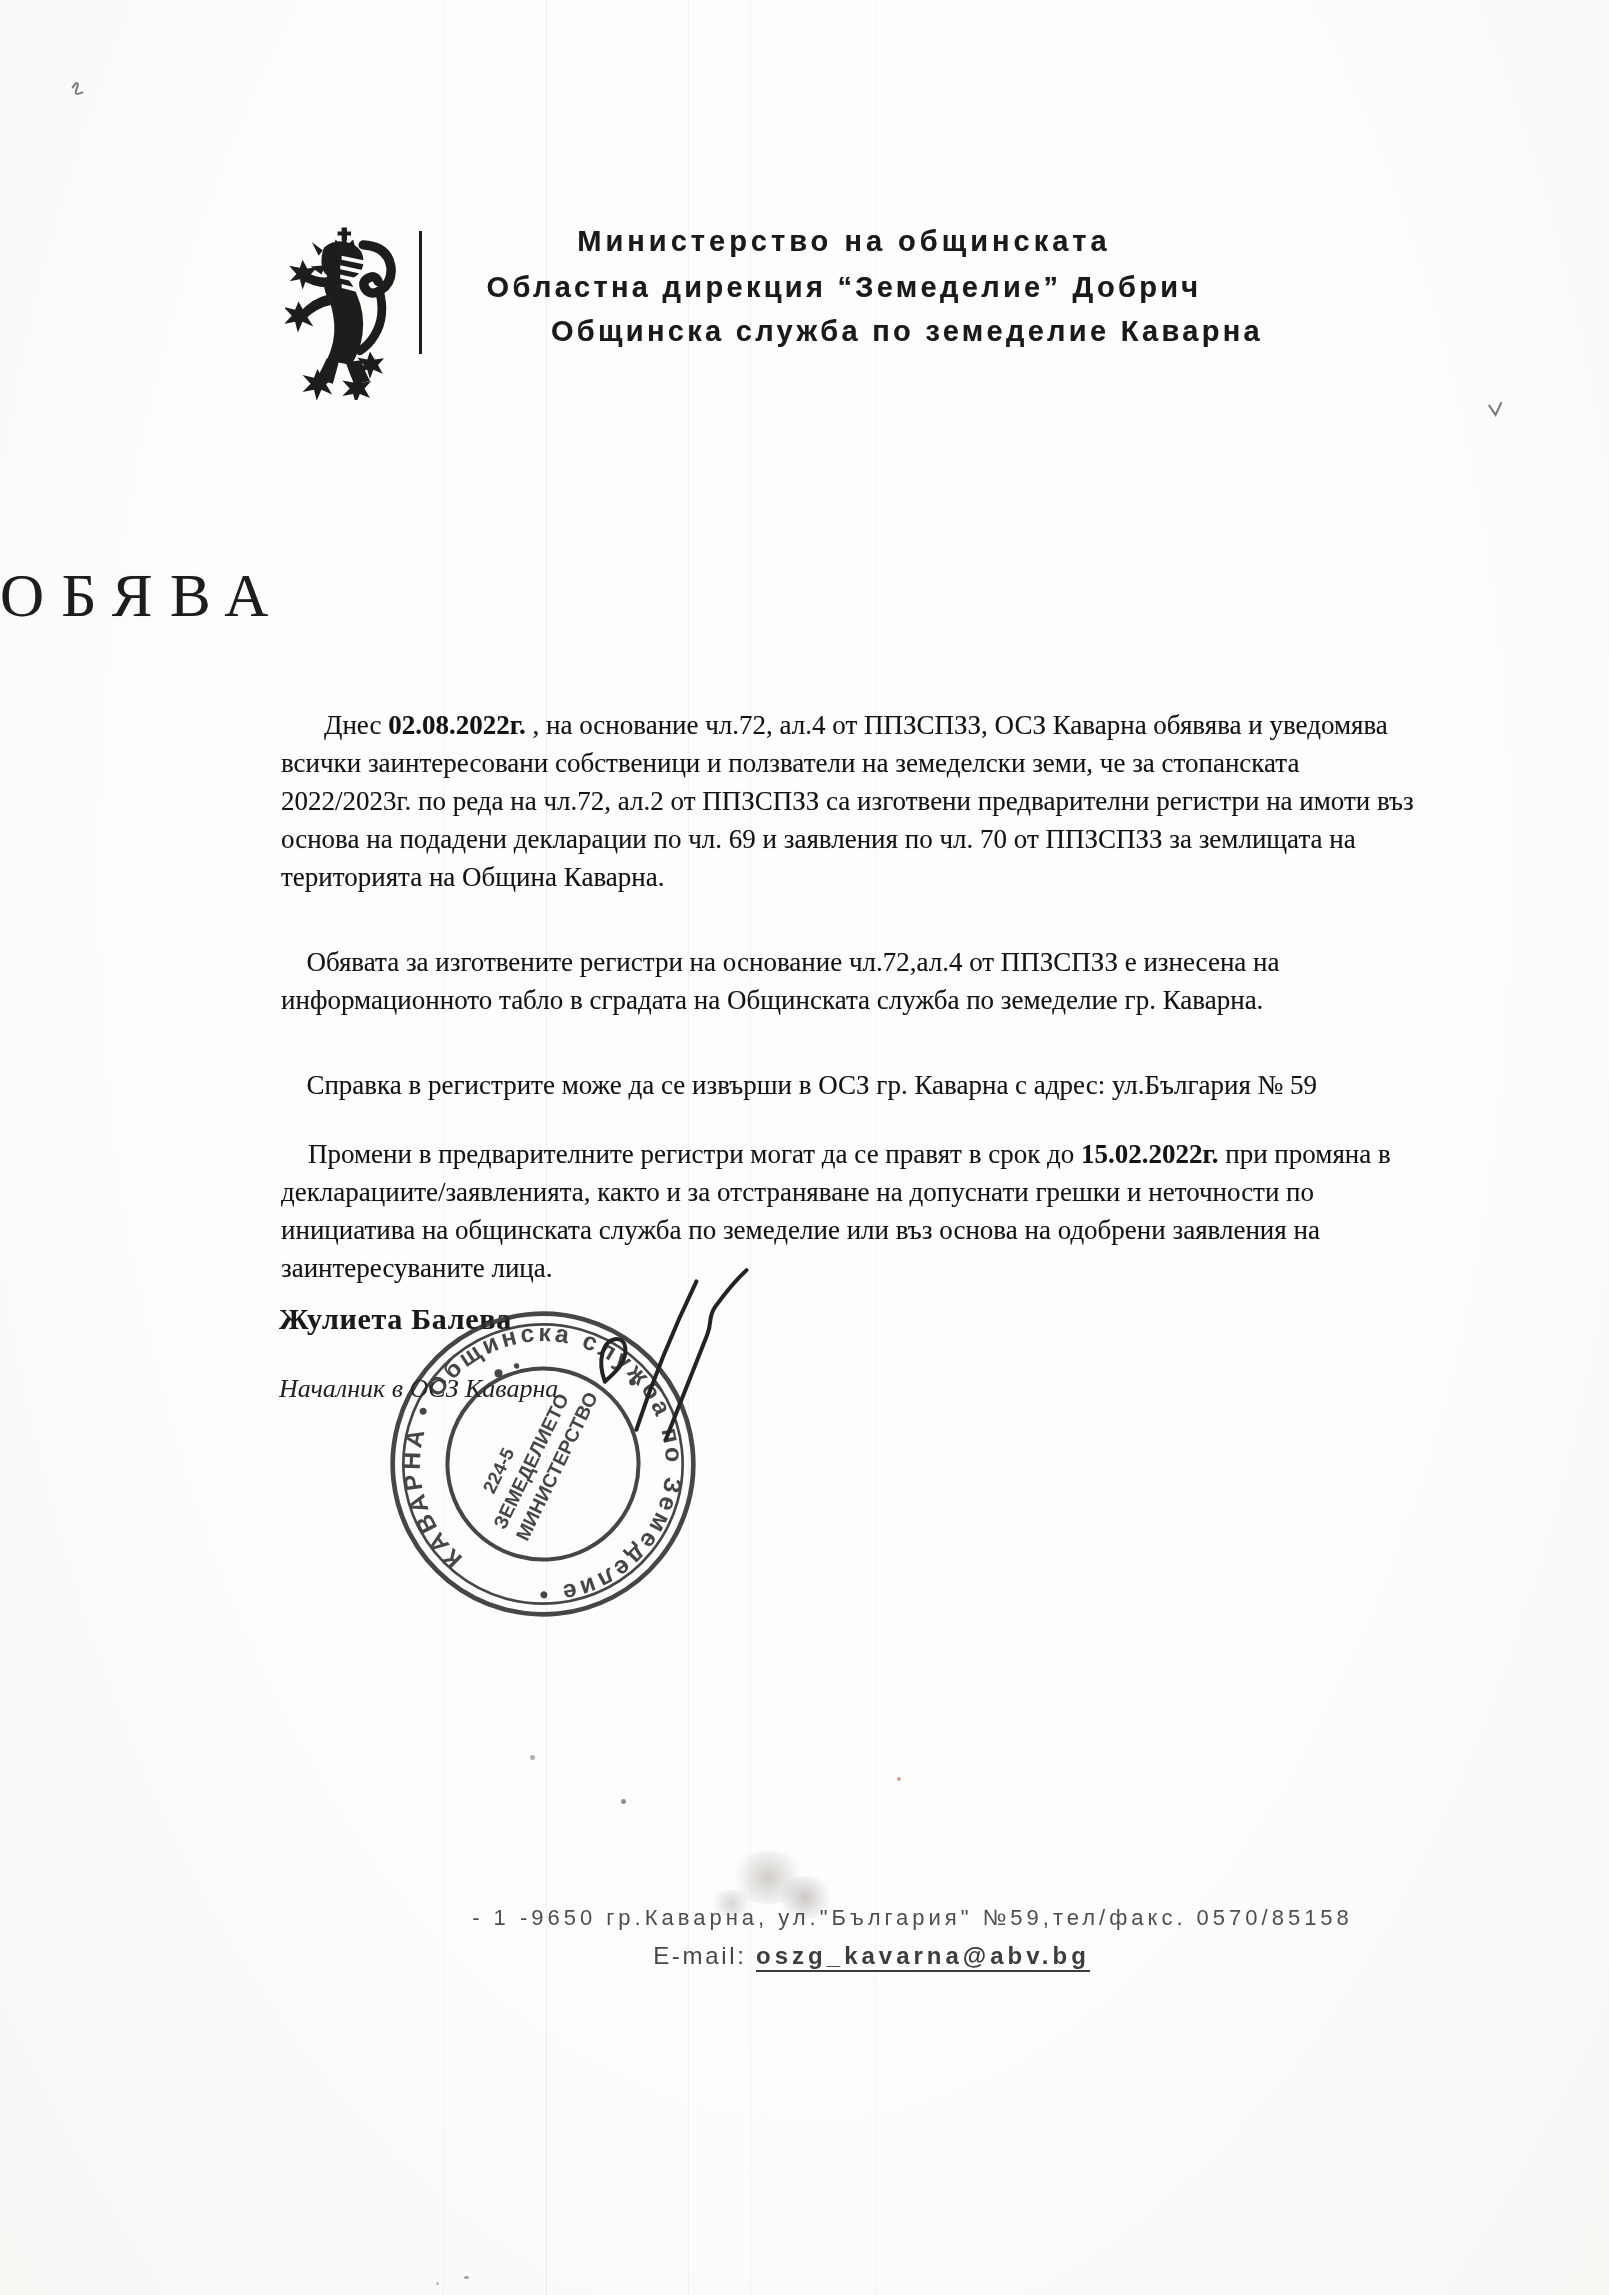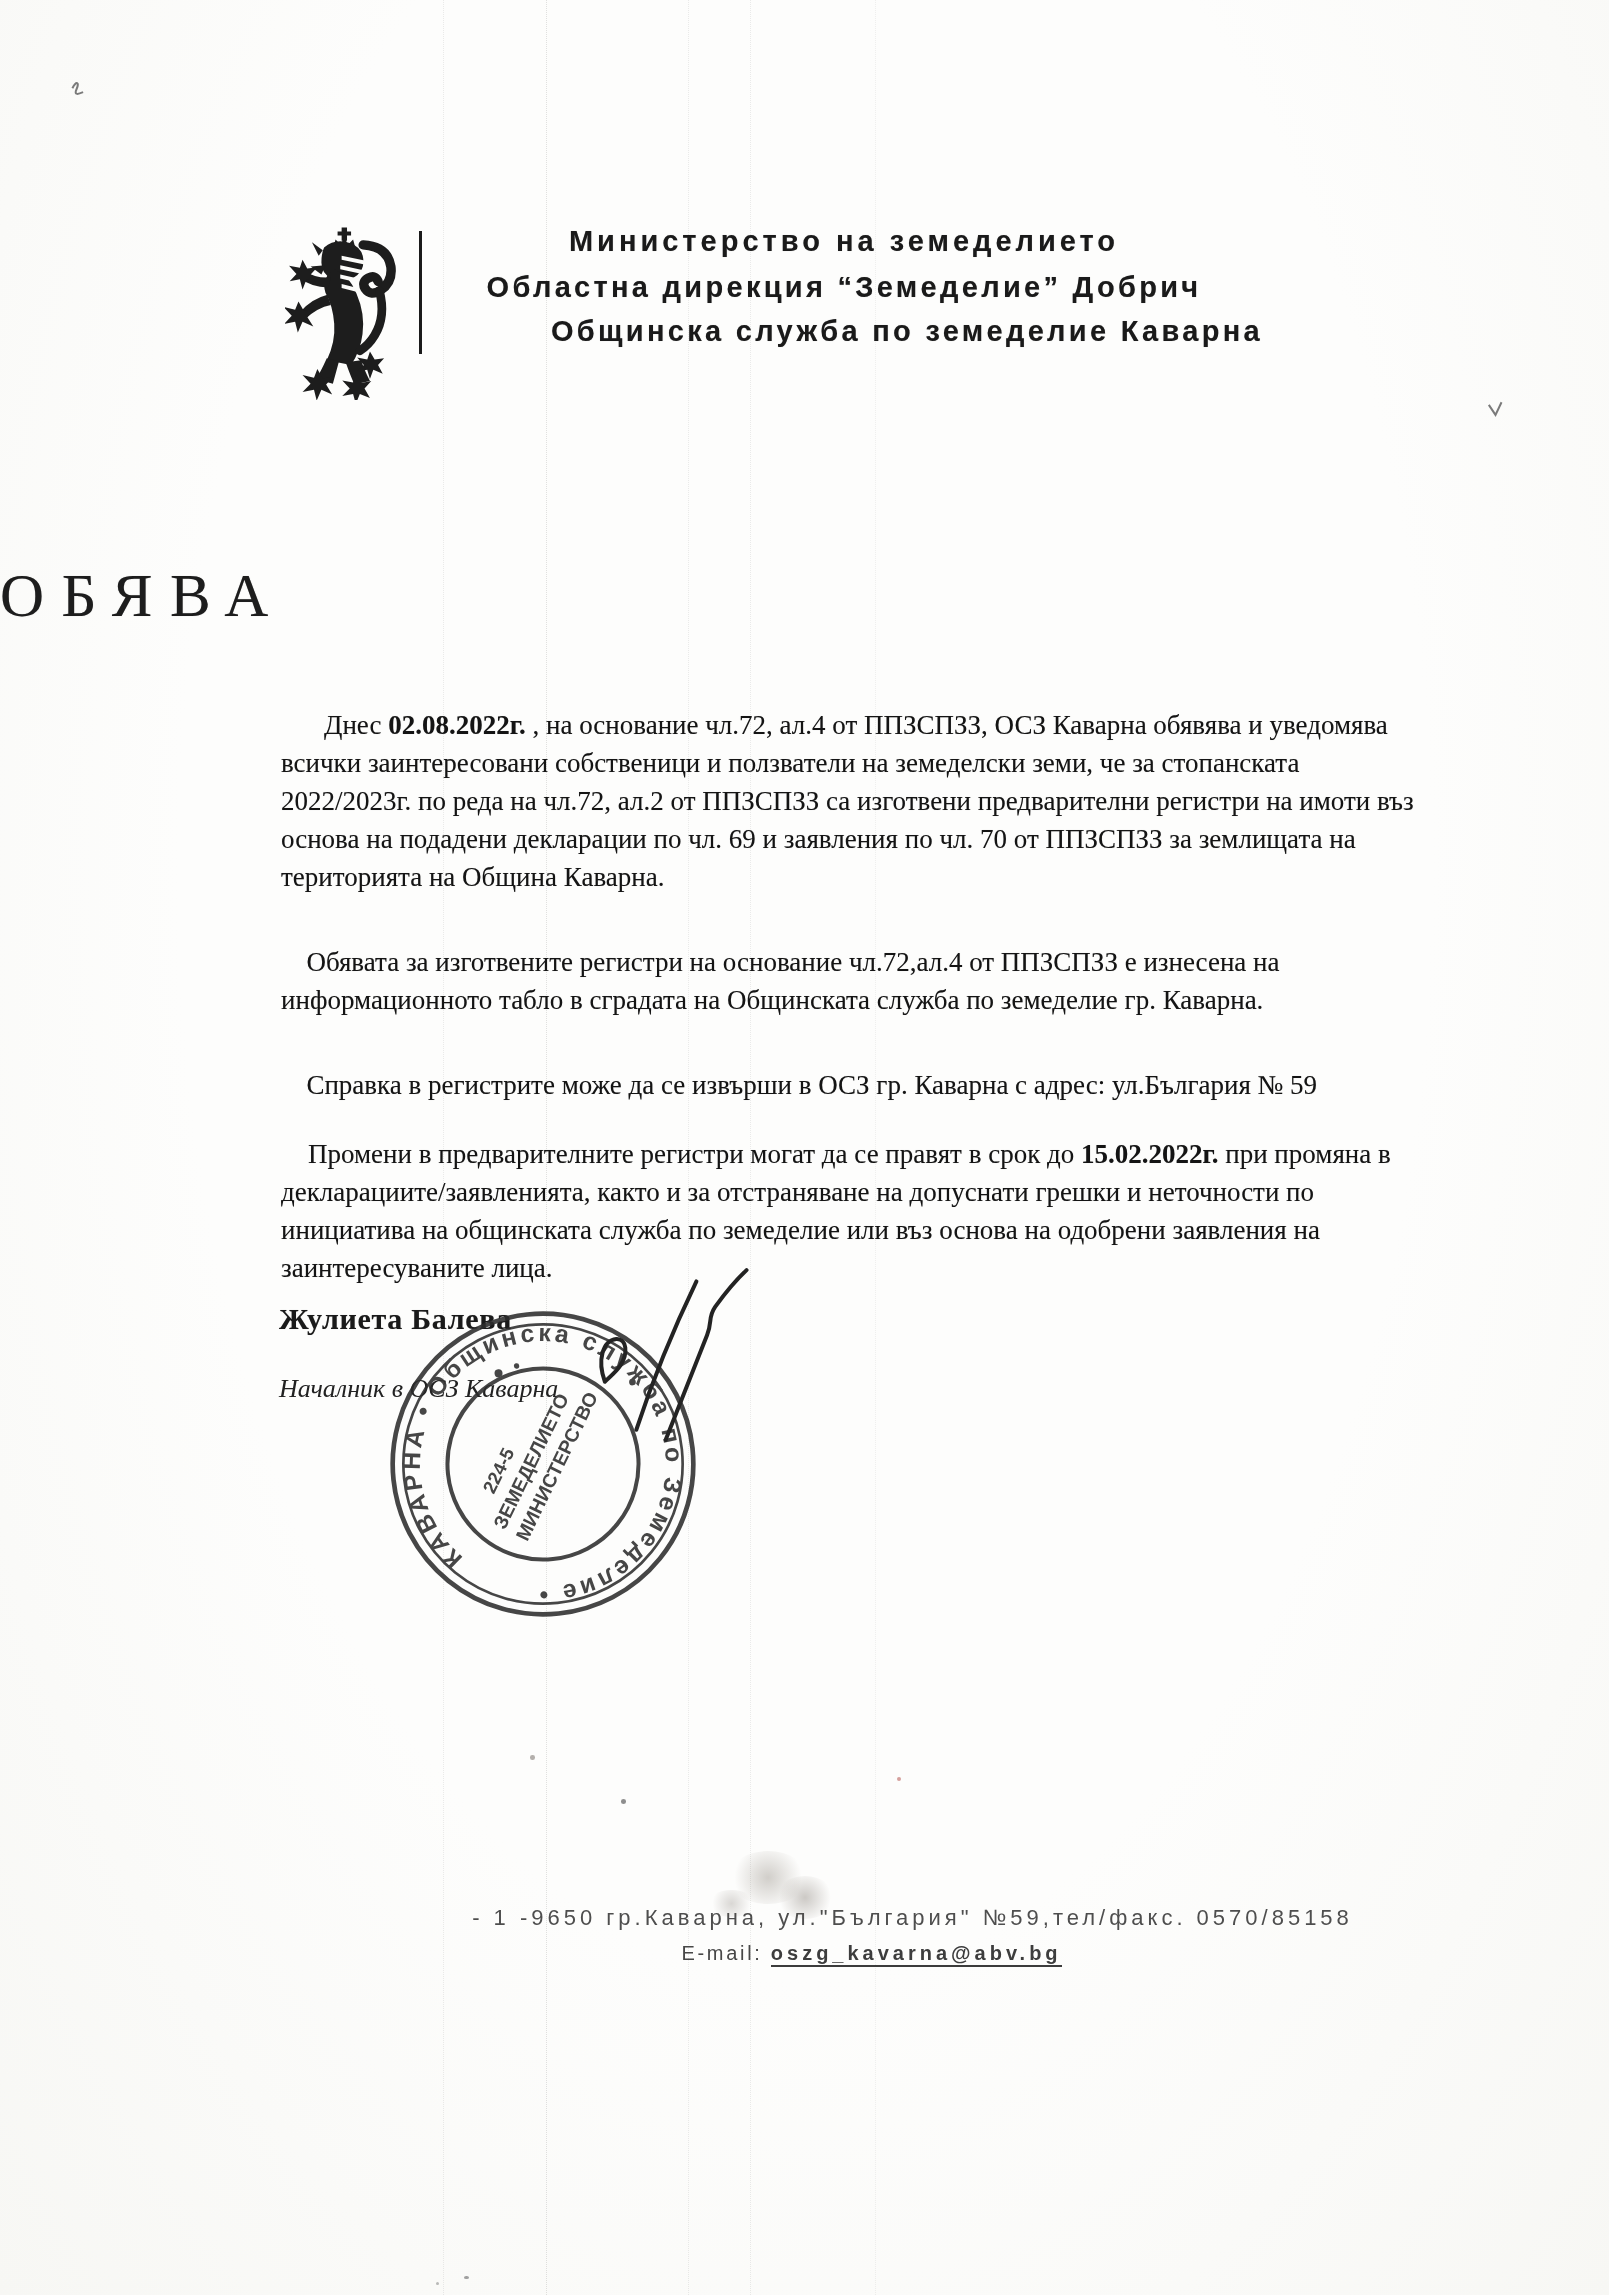--- a/index.html
+++ b/index.html
@@ -42,21 +42,21 @@
   .sig-name{position:absolute;left:279px;top:1302px;font-size:30px;font-weight:bold;
       letter-spacing:0.7px;color:#1a1a1a;text-shadow:0 0 0.7px rgba(0,0,0,.35);}
   .sig-role{position:absolute;left:279px;top:1374px;font-size:26px;font-style:italic;color:#222;}
 
   .stamp{position:absolute;left:386px;top:1307px;width:314px;height:314px;opacity:.88;}
   .overlay{position:absolute;left:0;top:0;width:1610px;height:2295px;pointer-events:none;}
 
   .footer{position:absolute;left:468px;top:1905px;width:889px;text-align:center;
       font-family:"Liberation Sans", sans-serif;color:#4e4e4e;}
   .footer .f1{font-size:22px;letter-spacing:4px;}
-  .footer .f2{margin-top:10.7px;font-size:20px;letter-spacing:2.7px;transform:translateX(-41px);color:#474747;}
+  .footer .f2{margin-top:10.7px;font-size:24px;letter-spacing:2.7px;transform:translateX(-41px);color:#474747;}
   .footer .email{font-weight:bold;border-bottom:2px solid #3c3c3c;padding-bottom:1.3px;letter-spacing:4px;color:#3d3d3d;}
 
   .smudge{position:absolute;border-radius:50%;}
   .sm1{left:728px;top:1851px;width:80px;height:53px;background:radial-gradient(circle,rgba(95,85,72,.28),transparent 70%);}
   .sm2{left:775px;top:1876px;width:60px;height:43px;background:radial-gradient(circle,rgba(90,80,70,.30),transparent 70%);}
   .sm3{left:708px;top:1890px;width:47px;height:27px;background:radial-gradient(circle,rgba(90,80,70,.22),transparent 70%);}
   .dot{position:absolute;border-radius:50%;background:#555;}
   .d1{left:464px;top:2276px;width:4.7px;height:3.3px;opacity:.55;}
   .d2{left:436px;top:2282px;width:3.3px;height:3.3px;opacity:.4;}
   .d3{left:530px;top:1755px;width:4.7px;height:4.7px;background:#6a625c;opacity:.5;}
@@ -109,21 +109,21 @@
 
     <g fill="none" stroke="#1d1d1d" stroke-linecap="round">
       <path d="M116,28 q36,2 41,32 q3,23 -15,35 q-15,10 -23,-2 q-6,-10 5,-16 q10,-5 14,5" stroke-width="14"></path>
       <path d="M140,96 q10,38 -7,66 q-9,15 -22,23" stroke-width="13"></path>
     </g>
   </svg>
 
   <div class="vbar"></div>
 
   <header class="lh">
-    <div class="l2">Министерство на земеделието</div>
+    <div class="l2">Министерство на общинската</div>
     <div class="l3">Областна дирекция “Земеделие” Добрич</div>
     <div class="l4">Общинска служба по земеделие Каварна</div>
   </header>
 
   <h1 class="doc-title">ОБЯВА</h1>
 
   <main class="body-text">
     <p class="p1"><span>Днес </span><b>02.08.2022г.</b><span> , на основание чл.72, ал.4 от ППЗСПЗЗ, ОСЗ Каварна обявява и уведомява всички заинтересовани собственици и ползватели на земеделски земи, че за стопанската 2022/2023г. по реда на чл.72, ал.2 от ППЗСПЗЗ са изготвени предварителни регистри на имоти въз основа на подадени декларации по чл. 69 и заявления по чл. 70 от ППЗСПЗЗ за землищата на територията на Община Каварна.</span></p>
     <p class="p2">Обявата за изготвените регистри на основание чл.72,ал.4 от ППЗСПЗЗ е изнесена на информационното табло в сградата на Общинската служба по земеделие гр. Каварна.</p>
     <p class="p3">Справка в регистрите може да се извърши в ОСЗ  гр. Каварна с адрес: ул.България № 59</p>

